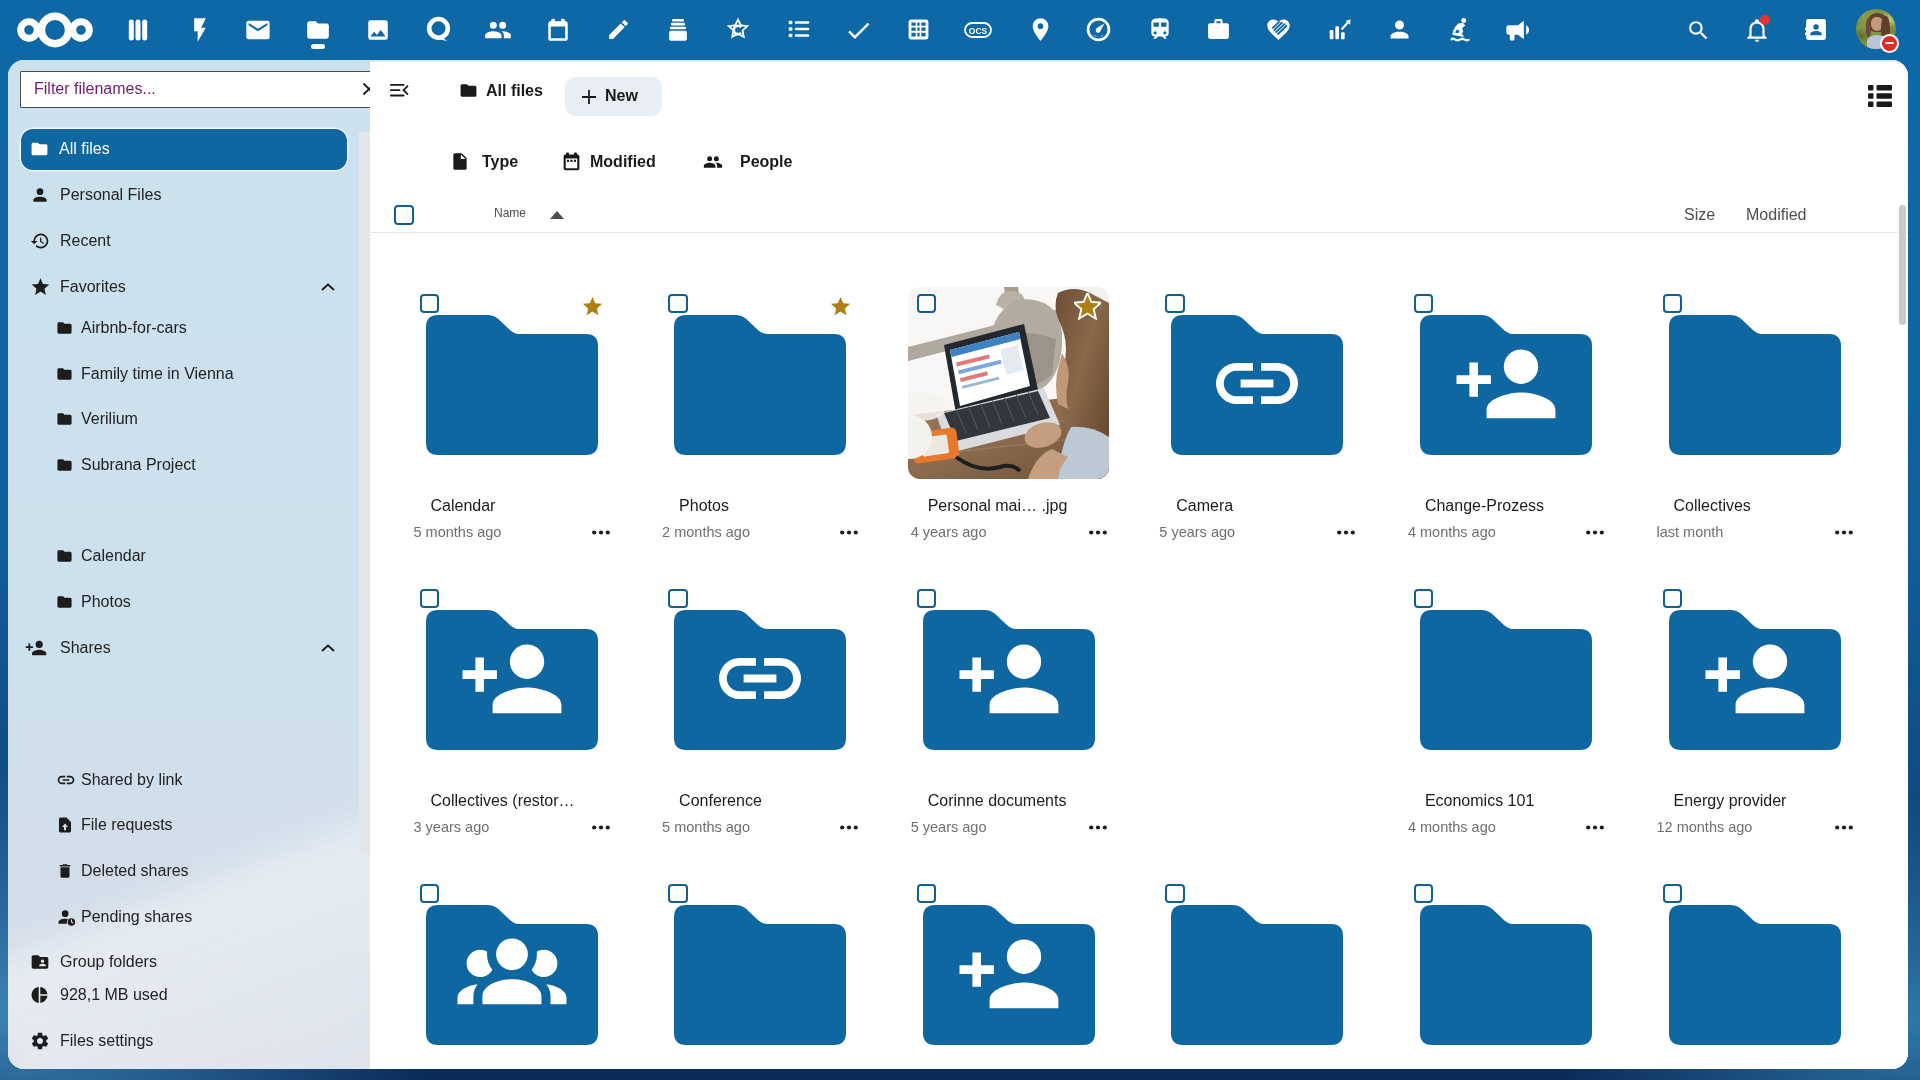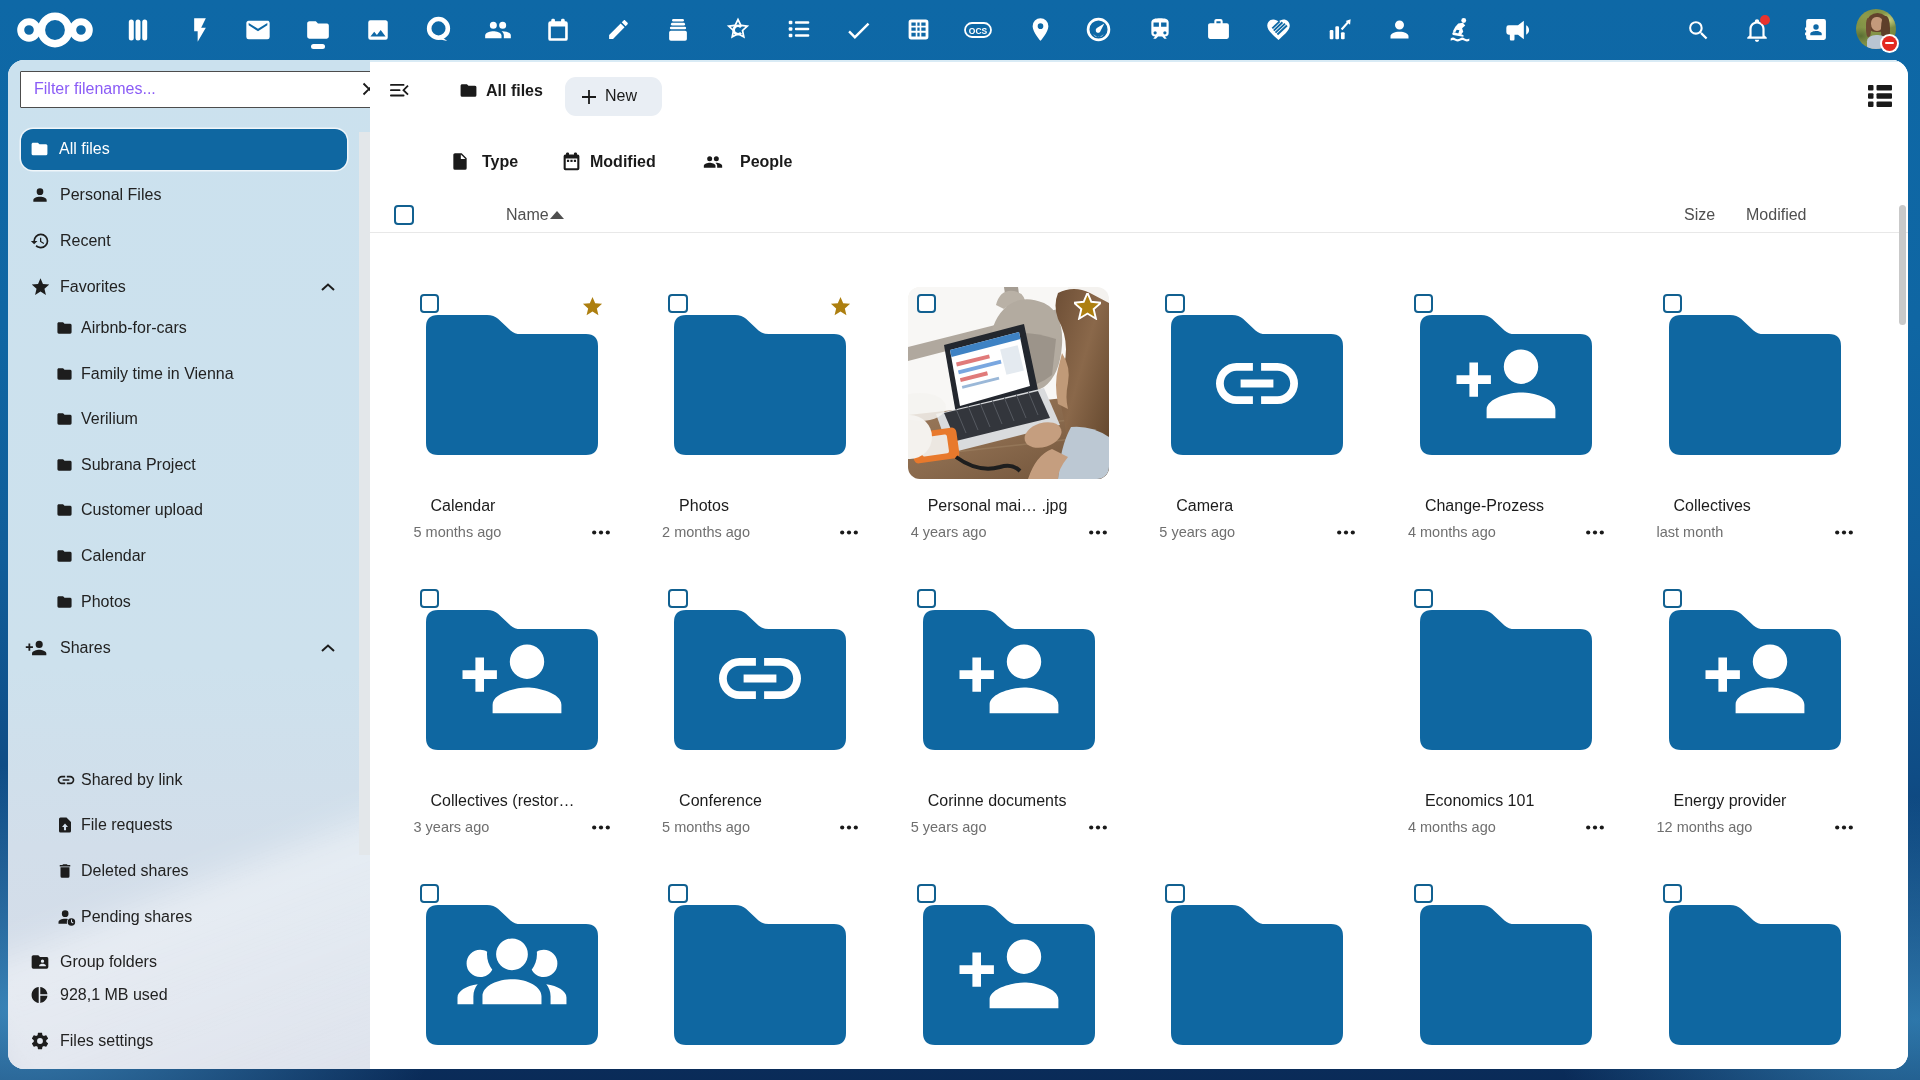--- a/index.html
+++ b/index.html
@@ -11,21 +11,21 @@
 .abs{position:absolute}
 svg{display:block}
 
 #header{position:absolute;left:0;top:0;width:1720px;height:60px}
 .hic{position:absolute;top:18px;width:24px;height:24px}
 
 #shell{position:absolute;left:8px;top:60px;width:1900px;height:1009px;border-radius:16px;background:#fff;overflow:hidden}
 
 #sidebar{position:absolute;left:0;top:0;width:362px;height:1009px;overflow:hidden;background:linear-gradient(180deg,#cbe1ee 0%,#cde1ed 60%,#d2deea 78%,#d6dce8 100%)}
 #swoosh{position:absolute;left:-40px;top:912px;width:740px;height:500px;transform:rotate(-21deg);transform-origin:0 0;background:linear-gradient(180deg,rgba(255,255,255,.45) 0%,rgba(255,255,255,.2) 50%,rgba(255,255,255,.06) 100%);filter:blur(16px)}
-#filter{position:absolute;left:12px;top:11px;width:371px;height:37px;background:#fff;border:1.8px solid #4c4c4c;border-radius:1px;color:#8b5cf6;font-size:16px;line-height:34px;padding-left:13px}
+#filter{position:absolute;left:12px;top:11px;width:371px;height:37px;background:#fff;border:1.8px solid #4c4c4c;border-radius:1px;color:#701a75;font-size:16px;line-height:34px;padding-left:13px}
 .nav{position:absolute;left:0;width:352px;height:44px;font-size:16px;color:#222;white-space:nowrap}
 .nav .lbl{position:absolute;left:52px;top:50%;transform:translateY(-50%)}
 .nav .lbl2{position:absolute;left:73px;top:50%;transform:translateY(-50%)}
 .nav svg{position:absolute;top:50%;transform:translateY(-50%)}
 .ic1{left:22px}
 .ic2{left:48px}
 #allfiles{position:absolute;left:13px;top:68.5px;width:326px;height:41px;border-radius:12px;background:#0f67a1;color:#fff;font-size:16px;box-shadow:0 0 0 1.5px rgba(255,255,255,.7)}
 #allfiles .lbl{position:absolute;left:38px;top:50%;transform:translateY(-50%);font-weight:500}
 #allfiles svg{position:absolute;left:9px;top:50%;transform:translateY(-50%)}
 .chev{position:absolute;left:313px}
@@ -265,21 +265,21 @@
         <path fill="none" stroke="#1a1a1a" stroke-width="1.8" d="M18,1.7L13.5,6.2L18,10.7"></path>
       </svg>
     <svg class="abs" style="left:89px;top:21px" width="19" height="19" viewBox="0 0 24 24">
         <path fill="#1a1a1a" d="M10,4H4C2.89,4 2,4.89 2,6V18A2,2 0 0,0 4,20H20A2,2 0 0,0 22,18V8C22,8 22,6 20,6H12L10,4Z"></path>
       </svg>
     <div class="hdrtxt" style="left:116px;top:22px">All files</div>
     <div class="abs" style="left:195px;top:17px;width:97px;height:39px;border-radius:11px;background:#e9eef4">
       <svg class="abs" style="left:16px;top:11.5px" width="16" height="16" viewBox="0 0 16 16">
           <path stroke="#1a1a1a" stroke-width="1.8" d="M8,1V15M1,8H15"></path>
         </svg>
-      <div class="abs" style="left:40px;top:10px;font-size:16px;font-weight:400;color:#1a1a1a">New</div>
+      <div class="abs" style="left:40px;top:10px;font-size:16px;font-weight:700;color:#1a1a1a">New</div>
     </div>
     <svg class="abs" style="left:1498px;top:25px" width="24" height="22" viewBox="0 0 24 22">
         <g fill="#1a1a1a">
           <rect x="0" y="0" width="5.5" height="5.5" rx="1"></rect>
           <rect x="8.5" y="0" width="15.5" height="5.5" rx="1"></rect>
           <rect x="0" y="8.2" width="5.5" height="5.5" rx="1"></rect>
           <rect x="8.5" y="8.2" width="15.5" height="5.5" rx="1"></rect>
           <rect x="0" y="16.4" width="5.5" height="5.5" rx="1"></rect>
           <rect x="8.5" y="16.4" width="15.5" height="5.5" rx="1"></rect>
         </g>
@@ -299,21 +299,21 @@
           <rect x="14.7" y="10" width="2.5" height="2.5"></rect>
         </g>
       </svg>
     <div class="hdrtxt" style="left:220px;top:93px">Modified</div>
     <svg class="abs" style="left:331px;top:92px" width="24" height="20" viewBox="0 0 24 24">
         <path fill="#1a1a1a" d="M16,13C15.71,13 15.38,13 15.03,13.05C16.19,13.89 17,15 17,16.5V19H23V16.5C23,14.17 18.33,13 16,13M8,13C5.67,13 1,14.17 1,16.5V19H15V16.5C15,14.17 10.33,13 8,13M8,11A3,3 0 0,0 11,8A3,3 0 0,0 8,5A3,3 0 0,0 5,8A3,3 0 0,0 8,11M16,11A3,3 0 0,0 19,8A3,3 0 0,0 16,5A3,3 0 0,0 13,8A3,3 0 0,0 16,11Z"></path>
       </svg>
     <div class="hdrtxt" style="left:370px;top:93px">People</div>
 
     <div class="cb" style="left:24px;top:145px"></div>
-    <div class="greytxt" style="left:136px;top:146px;font-size:16px">Name</div>
+    <div class="greytxt" style="left:124px;top:146px;font-size:12px">Name</div>
     <svg class="abs" style="left:180px;top:151px" width="14" height="8" viewBox="0 0 14 8">
         <path fill="#4f4f4f" d="M7,0L14,8H0Z"></path>
       </svg>
     <div class="greytxt" style="left:1314px;top:146px;font-size:16px">Size</div>
     <div class="greytxt" style="left:1376px;top:146px;font-size:16px">Modified</div>
     <div class="abs" style="left:0;top:172px;width:1538px;height:1px;background:#e8e8e8"></div>
     <div class="abs" style="left:1529px;top:145px;width:7px;height:120px;border-radius:4px;background:#c9c9c9"></div>
 
     <div class="tile" style="left:43.5px;top:233.5px">
       <div class="cb"></div>
@@ -604,26 +604,20 @@
           <path fill="#1d1d1d" d="M10,4H4C2.89,4 2,4.89 2,6V18A2,2 0 0,0 4,20H20A2,2 0 0,0 22,18V8C22,8 22,6 20,6H12L10,4Z"></path>
         </svg>
       <span class="lbl2">Verilium</span>
     </div>
     <div class="nav" style="top:383px">
       <svg class="ic2" width="17" height="17" viewBox="0 0 24 24">
           <path fill="#1d1d1d" d="M10,4H4C2.89,4 2,4.89 2,6V18A2,2 0 0,0 4,20H20A2,2 0 0,0 22,18V8C22,8 22,6 20,6H12L10,4Z"></path>
         </svg>
       <span class="lbl2">Subrana Project</span>
     </div>
-    <div class="nav" style="top:428px">
-      <svg class="ic2" width="17" height="17" viewBox="0 0 24 24">
-          <path fill="#1d1d1d" d="M10,4H4C2.89,4 2,4.89 2,6V18A2,2 0 0,0 4,20H20A2,2 0 0,0 22,18V8C22,8 22,6 20,6H12L10,4Z"></path>
-        </svg>
-      <span class="lbl2">Customer upload</span>
-    </div>
     <div class="nav" style="top:474px">
       <svg class="ic2" width="17" height="17" viewBox="0 0 24 24">
           <path fill="#1d1d1d" d="M10,4H4C2.89,4 2,4.89 2,6V18A2,2 0 0,0 4,20H20A2,2 0 0,0 22,18V8C22,8 22,6 20,6H12L10,4Z"></path>
         </svg>
       <span class="lbl2">Calendar</span>
     </div>
     <div class="nav" style="top:520px">
       <svg class="ic2" width="17" height="17" viewBox="0 0 24 24">
           <path fill="#1d1d1d" d="M10,4H4C2.89,4 2,4.89 2,6V18A2,2 0 0,0 4,20H20A2,2 0 0,0 22,18V8C22,8 22,6 20,6H12L10,4Z"></path>
         </svg>

